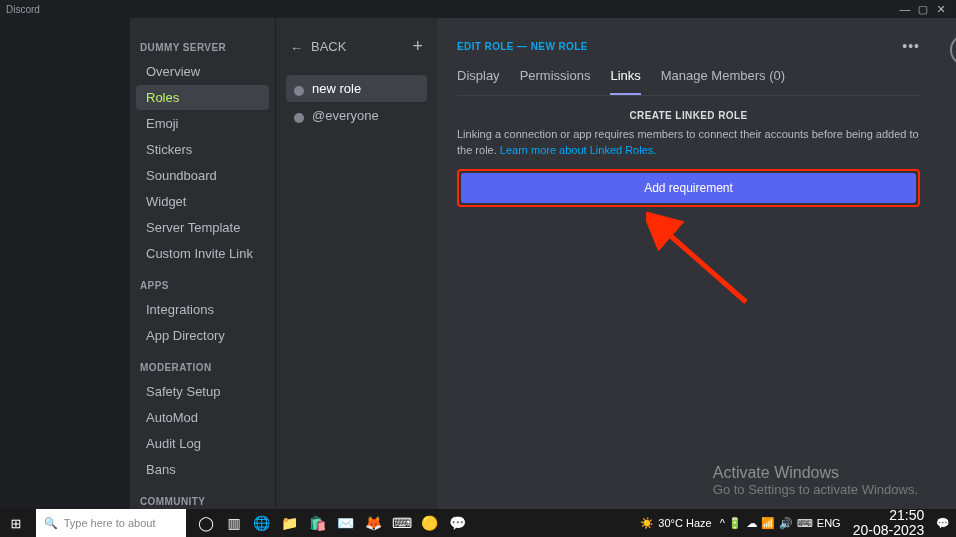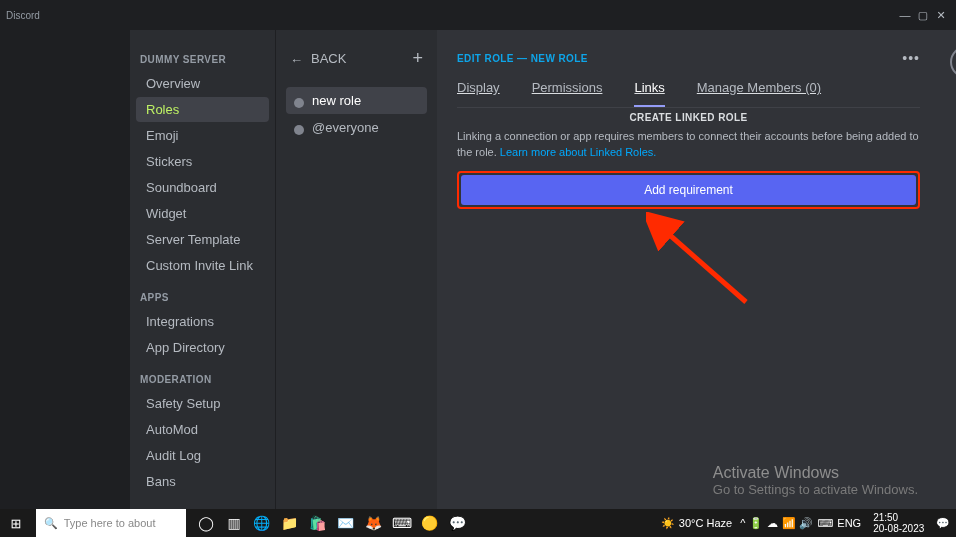--- a/index.html
+++ b/index.html
@@ -1,38 +1,38 @@
 <!DOCTYPE html>
 <html><head>
 <meta charset="utf-8">
 <style>
 * { margin:0; padding:0; box-sizing:border-box; font-family:"Segoe UI",Helvetica,Arial,sans-serif; }
 body { width:956px; height:537px; background:#1e1f22; overflow:hidden; position:relative; color:#dbdee1; }
-.titlebar { height:30px; background:#1e1f22; display:flex; align-items:center; padding:0 6px; font-size:10px; color:#949ba4; }
+.titlebar { height:18px; background:#1e1f22; display:flex; align-items:center; padding:0 6px; font-size:10px; color:#949ba4; }
 .titlebar .spacer { flex:1; }
 .titlebar .winbtn { width:18px; text-align:center; color:#b5bac1; cursor:default; font-size:11px;}
 .app { display:flex; height:491px; }
 .gutter { width:130px; background:#1e1f22; }
 .sidebar { width:145px; background:#2b2d31; padding:24px 0 0 0; overflow:hidden; }
 .sidebar .section { padding:0 10px; font-size:10px; font-weight:700; color:#949ba4; letter-spacing:.4px; margin:14px 0 6px; }
 .sidebar .section:first-child { margin-top:0;}
 .sidebar .item { padding:5px 10px; font-size:13px; color:#b5bac1; border-radius:4px; margin:1px 6px; cursor:pointer; }
 .sidebar .item.active { background:#404249; color:#bef264; }
 .middle { width:162px; background:#2b2d31; border-left:1px solid #1e1f22; padding:18px 10px 0; }
 .backrow { display:flex; align-items:center; justify-content:space-between; margin:0 4px 18px; }
 .backbtn { display:flex; align-items:center; gap:8px; color:#b5bac1; font-size:13px; cursor:pointer; }
 .plusbtn { color:#b5bac1; font-size:18px; cursor:pointer;}
 .roleitem { display:flex; align-items:flex-end; gap:8px; padding:6px 8px; border-radius:4px; font-size:13px; color:#b5bac1; cursor:pointer;}
 .roleitem.sel { background:#404249; color:#fff;}
 .roledot{ width:10px;height:10px;border-radius:50%;background:#80848e;}
 .main { flex:1; background:#313338; padding:20px 36px 0 20px; position:relative; }
 .editheader{ display:flex; justify-content:space-between; align-items:center; margin-bottom:14px;}
 .editheader h1{ font-size:10px; font-weight:700; color:#0ea5e9; letter-spacing:.4px;}
 .more{ color:#b5bac1; font-size:14px; cursor:pointer; letter-spacing:1px;}
-.tabs{ display:flex; gap:32px; border-bottom:1px solid #3f4147; margin-bottom:4px;text-decoration:underline;}
+.tabs{ display:flex; gap:20px; border-bottom:1px solid #3f4147; margin-bottom:14px;}
 .tab{ font-size:13px; color:#b5bac1; padding:0 0 10px; cursor:pointer; border-bottom:2px solid transparent;}
 .tab.active{ color:#fff; border-bottom-color:#949cf7;}
 .sect-title{ font-size:10px; font-weight:700; color:#dbdee1; letter-spacing:.4px; margin-bottom:6px;text-align:center;}
 .sect-text{ font-size:11px; color:#b5bac1; line-height:1.45; margin-bottom:10px;}
 .sect-text a{ color:#00a8fc; text-decoration:none;}
 .highlight{ border:2px solid #ff2a00; border-radius:4px; padding:2px;}
 .addbtn{ display:block; width:100%; background:#5865f2; color:#fff; font-size:12px; font-weight:500; text-align:center; padding:8px 0; border:none; border-radius:3px; cursor:pointer;}
 .closewrap{ position:absolute; top:16px; right:-26px; text-align:center;}
 .closecirc{ width:32px;height:32px;border:2px solid #80848e;border-radius:50%;display:flex;align-items:center;justify-content:center;color:#b5bac1;font-size:14px;cursor:pointer;margin:0 auto 4px;}
 .closelbl{ font-size:10px; color:#b5bac1; font-weight:600;}
@@ -40,21 +40,21 @@
 .activate div:first-child{font-size:16px;color:#8e8e8e;}
 .arrow{ position:absolute; left:646px; top:212px; pointer-events:none;}
 .taskbar{ position:absolute; left:0; bottom:0; width:100%; height:28px; background:#1a1a1a; display:flex; align-items:center; color:#fff; font-size:11px;}
 .tb-left{ display:flex; align-items:center; gap:4px; height:100%;}
 .start{ width:32px; text-align:center; font-size:13px;}
 .search{ display:flex; align-items:center; background:#fff; color:#888; width:150px; height:100%; padding:0 8px; gap:6px; font-size:11px;}
 .tb-icons{ display:flex; gap:8px; padding:0 6px; align-items:center;}
 .tb-icon{ width:20px; height:20px; display:flex; align-items:center; justify-content:center; font-size:14px;}
 .tb-right{ margin-left:auto; display:flex; align-items:center; gap:8px; padding:0 6px;}
 .weather{ display:flex; align-items:center; gap:4px;}
-.clock{ text-align:left; line-height:1.1; font-size:10px; padding:0 4px;}
+.clock{ text-align:right; line-height:1.1; font-size:14px; padding:0 4px;}
 .tray{ display:flex; gap:4px; font-size:11px; align-items:center;}
 </style>
 </head>
 <body>
 
 <div class="titlebar">
   <span>Discord</span>
   <span class="spacer"></span>
   <span class="winbtn">—</span>
   <span class="winbtn">▢</span>

